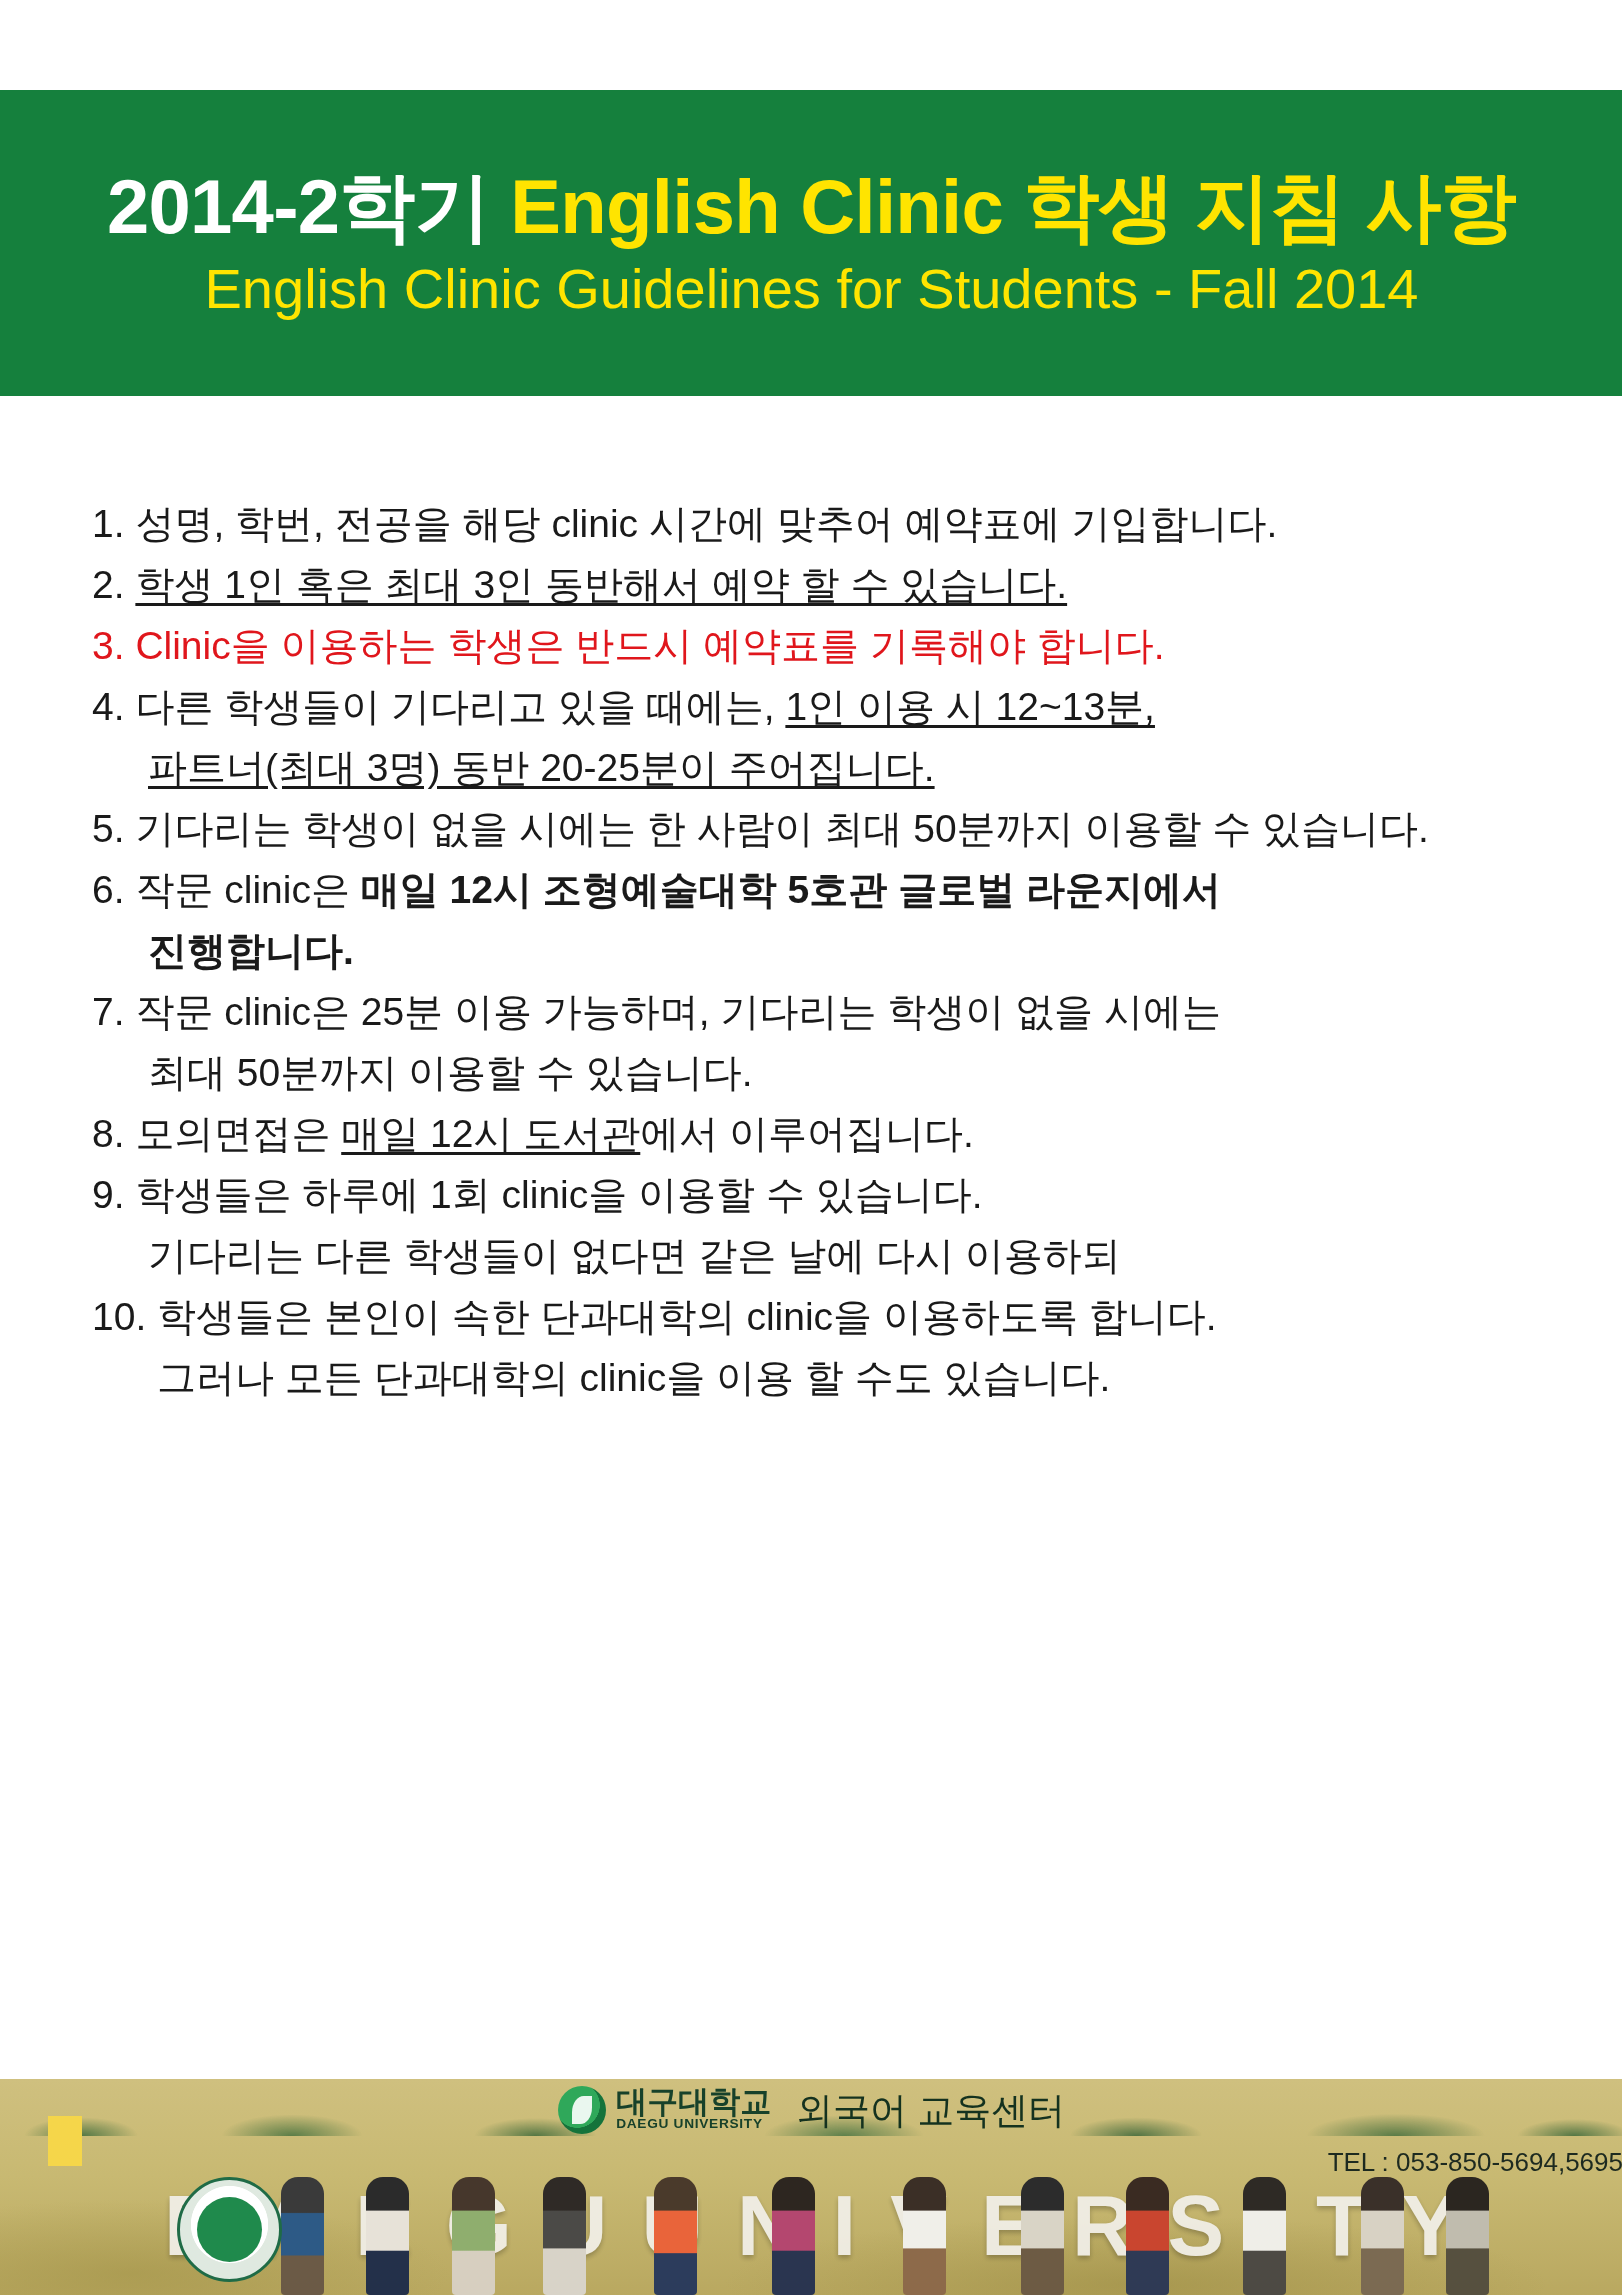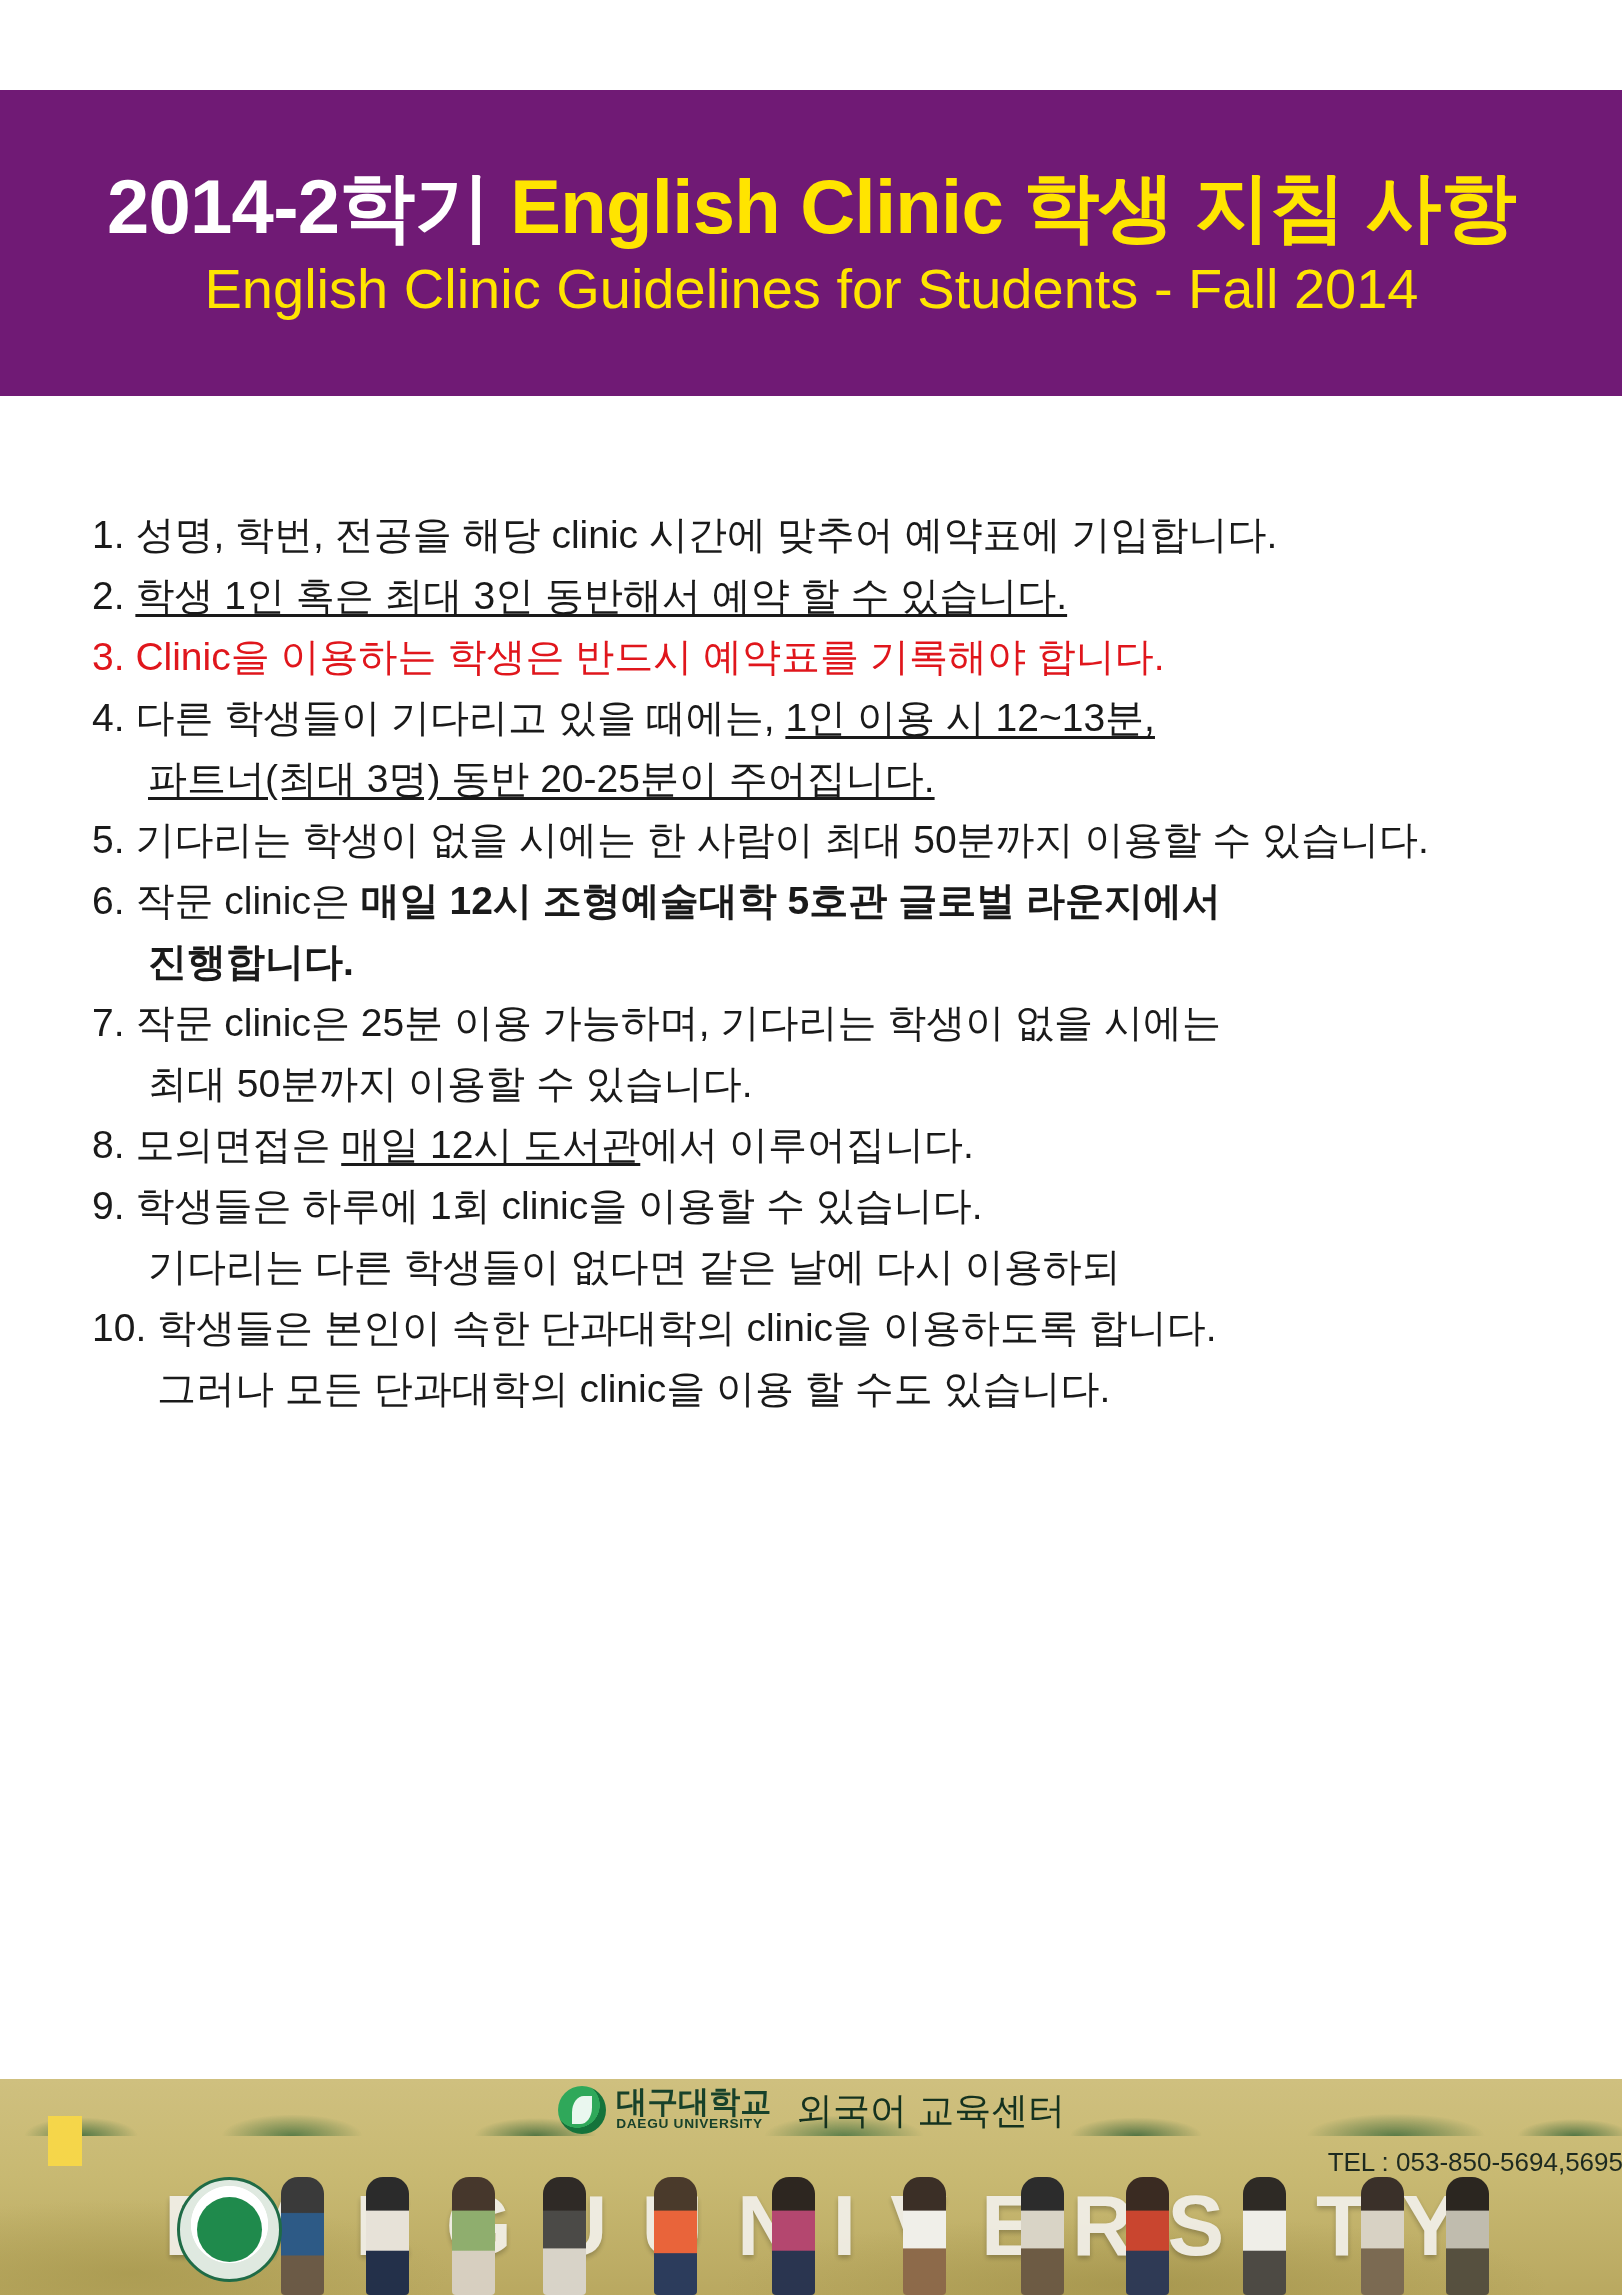--- a/index.html
+++ b/index.html
@@ -15,21 +15,21 @@
     overflow: hidden;
   }
 
   
   .header-banner {
     position: absolute;
     left: 0;
     top: 90px;
     width: 1623px;
     height: 306px;
-    background: #701a75;
+    background: #15803d;
     box-sizing: border-box;
     display: flex;
     flex-direction: column;
     align-items: center;
     justify-content: center;
   }
   .title-line1 {
     font-size: 76px;
     font-weight: bold;
     line-height: 1.12;
@@ -48,21 +48,20 @@
     white-space: nowrap;
     margin-top: 6.5px;
   }
 
   
   .guidelines {
     position: absolute;
     left: 92px;
     top: 504px;
     width: 1466px;
-    margin-top: 11px;
   }
   .item {
     display: block;
     font-size: 39px;
     line-height: 1.0;
     color: #1a1a1a;
     margin-bottom: 22px;
     white-space: nowrap;
   }
   .item .num {

